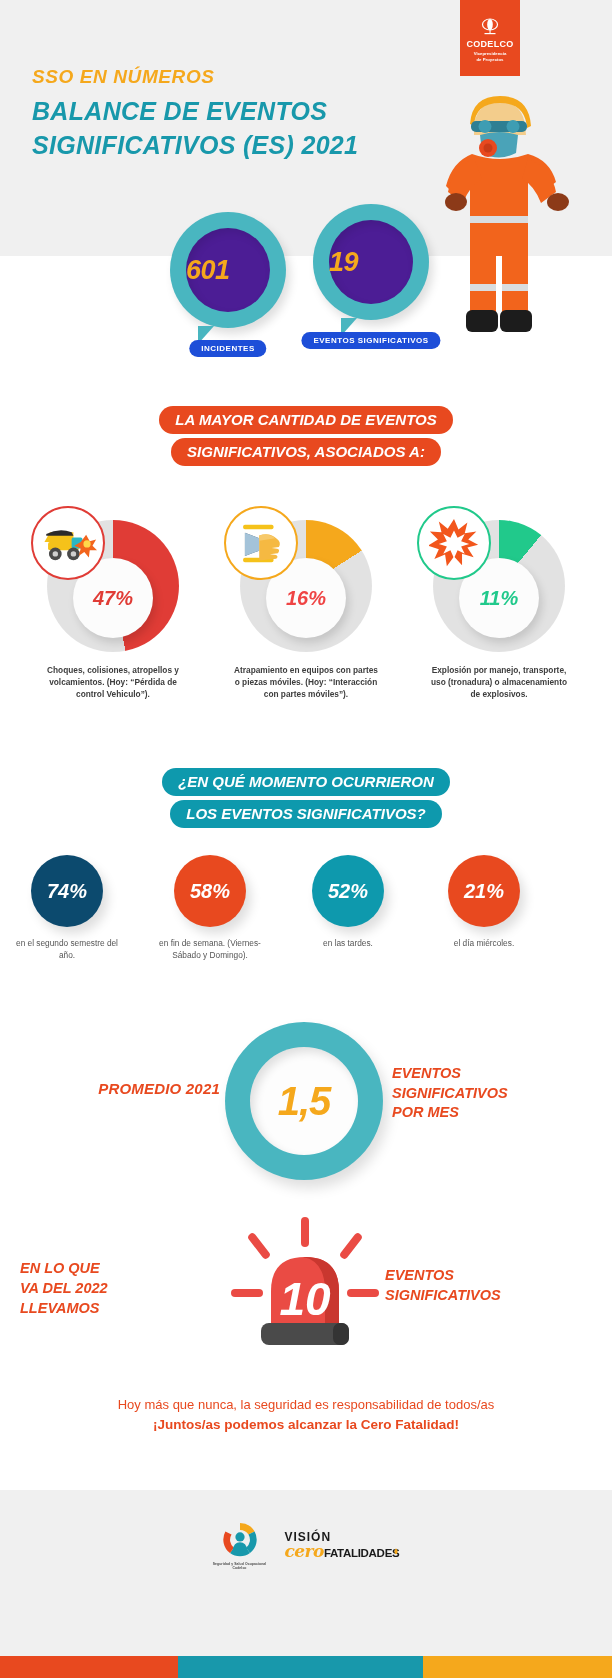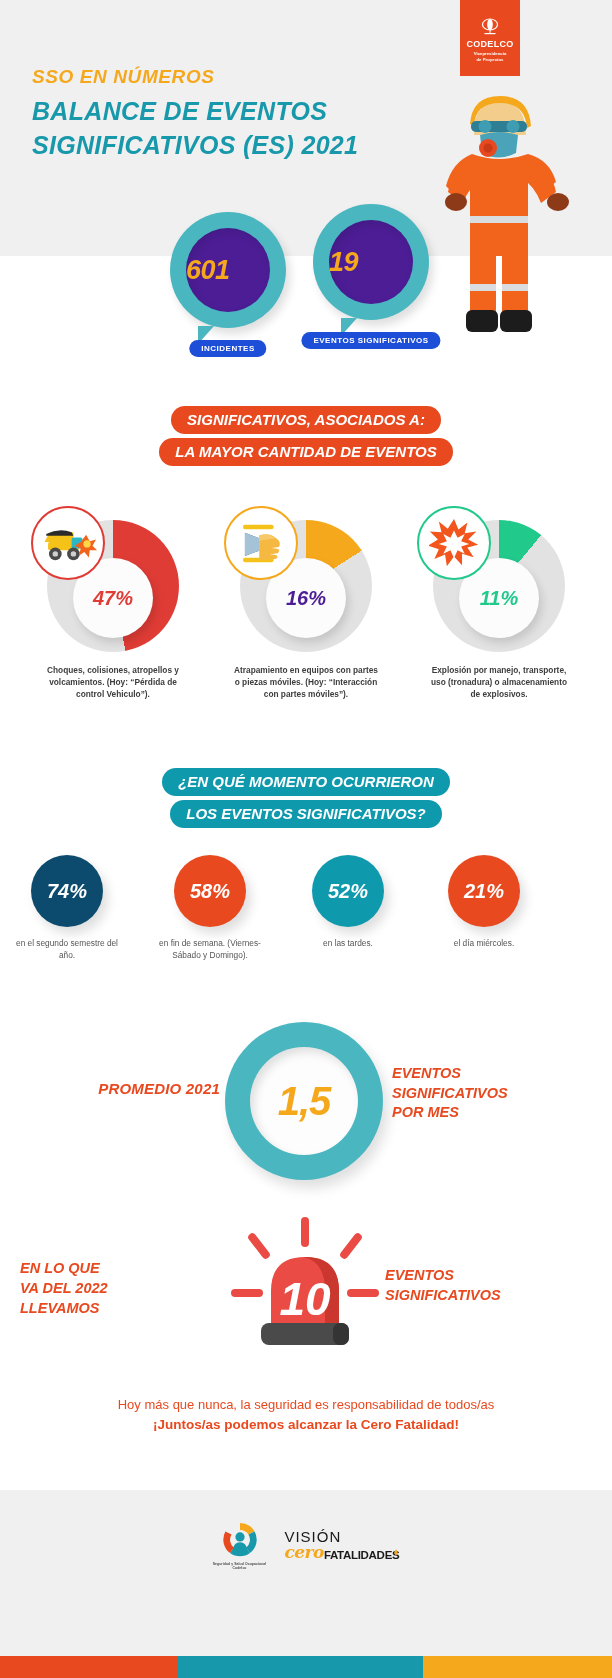--- a/index.html
+++ b/index.html
@@ -184,21 +184,21 @@
     position:absolute; left:0; top:1520px; width:612px;
     display:flex; justify-content:center; align-items:center; gap:18px;
   }
   .sso-logo-caption {
     font-size:3.4px; color:#4a4a4a; text-align:center; font-weight:bold;
     line-height:1.3; margin-top:2px; letter-spacing:0.1px;
   }
   .vision-cero {
     display:flex; flex-direction:column; justify-content:center; line-height:1;
   }
-  .vc-vision { font-size:15px; font-weight:normal; color:#1a1a1a; letter-spacing:1px; }
+  .vc-vision { font-size:12px; font-weight:bold; color:#1a1a1a; letter-spacing:1px; }
   .vc-row { display:flex; align-items:flex-end; }
   .vc-cero {
     font-size:17px; font-weight:bold; font-style:italic; color:#f5a81c;
     font-family:"DejaVu Serif", serif; letter-spacing:-0.5px;
   }
   .vc-fat { font-size:11.5px; font-weight:bold; color:#1a1a1a; letter-spacing:-0.3px; }
 
   .bottom-stripe {
     position:absolute; left:0; top:1656px; width:612px; height:22px; display:flex;
   }
@@ -278,22 +278,22 @@
 <div class="bubble-wrap" style="left:313px; top:204px;">
   <div class="bubble-ring" style="width:116px;height:116px;">
     <div class="bubble-inner" style="width:84px;height:84px;">
       <span class="bubble-num" style="font-size:27px;">19</span>
     </div>
   </div>
   <span class="pill-label" style="top:128px;">EVENTOS SIGNIFICATIVOS</span>
 </div>
 
 <div class="banner-block" style="top:406px;">
+  <span class="banner-line banner-orange">LA MAYOR CANTIDAD DE EVENTOS</span>
   <span class="banner-line banner-orange">SIGNIFICATIVOS, ASOCIADOS A:</span>
-  <span class="banner-line banner-orange">LA MAYOR CANTIDAD DE EVENTOS</span>
 </div>
 
 <div class="donut-row">
 
   <div class="donut-cell" style="left:18px; top:0;">
     <div class="donut" style="background:conic-gradient(from 0deg, #e03c36 0% 47%, #e2e2e2 47% 100%);">
       <div class="donut-hole">
         <span class="donut-pct" style="color:#e03c36;">47%</span>
       </div>
       <span class="donut-icon" style="border:2px solid #e03c36;">
@@ -310,21 +310,21 @@
           <circle cx="53" cy="24" r="4" fill="#ffd84a"></circle>
         </svg>
       </span>
     </div>
     <div class="donut-caption">Choques, colisiones, atropellos y volcamientos. (Hoy: “Pérdida de control Vehiculo”).</div>
   </div>
 
   <div class="donut-cell" style="left:211px; top:0;">
     <div class="donut" style="background:conic-gradient(from 0deg, #f5a81c 0% 16%, #e2e2e2 16% 100%);">
       <div class="donut-hole">
-        <span class="donut-pct" style="color:#4c1d95;">16%</span>
+        <span class="donut-pct" style="color:#ef4444;">16%</span>
       </div>
       <span class="donut-icon" style="border:2px solid #f5a81c;">
         <svg viewBox="0 0 56 48" width="50" height="43" aria-hidden="true">
           <rect x="8" y="3" width="34" height="5" rx="2" fill="#f5c21a"></rect>
           <rect x="8" y="40" width="34" height="5" rx="2" fill="#f5c21a"></rect>
           <path d="M10 12 l16 6 l0 14 l-16 6 z" fill="#1b3a57"></path>
           <path d="M10 12 l16 6 l0 14 l-16 6 z" fill="#bcdcf0" opacity="0.85"></path>
           <path d="M26 15 q12 -4 20 4 q5 4 2 9 l-8 1 l6 1 q4 1 1 5 l-9 1 l7 1 q3 2 0 4 l-19 2 z" fill="#f5b942"></path>
           <path d="M26 15 q10 -3 18 3 l-18 3 z" fill="#f7c96a"></path>
         </svg>

